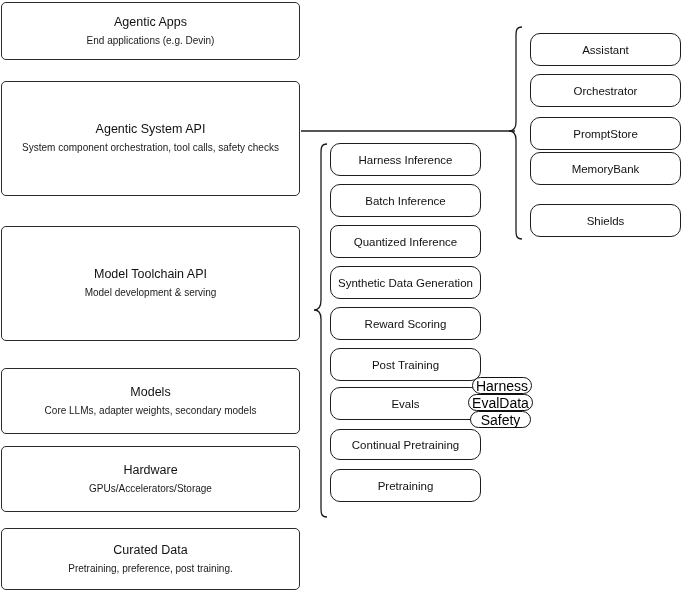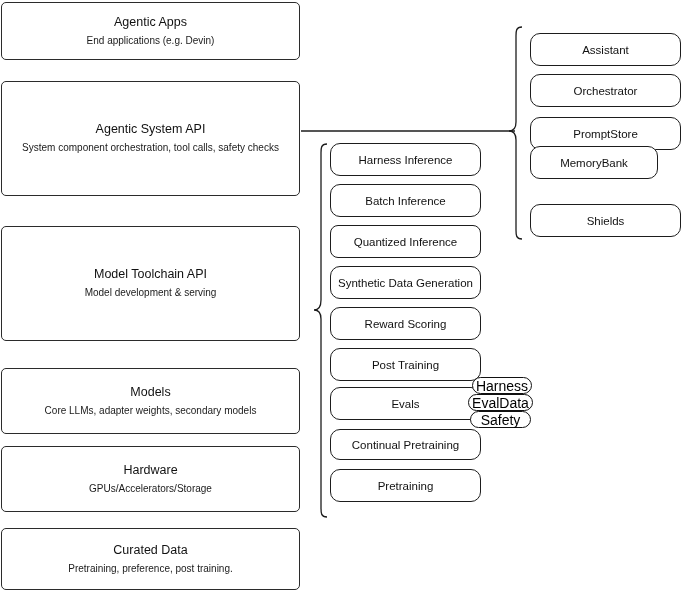--- a/index.html
+++ b/index.html
@@ -186,20 +186,20 @@
 
   <div class="item" style="left:530px; top:33px; width:151px; height:33px;">
     <span>Assistant</span>
   </div>
   <div class="item" style="left:530px; top:74px; width:151px; height:33px;">
     <span>Orchestrator</span>
   </div>
   <div class="item" style="left:530px; top:117px; width:151px; height:33px;">
     <span>PromptStore</span>
   </div>
-  <div class="item" style="left:530px; top:146px; width:128px; height:33px;">
+  <div class="item" style="left:530px; top:152px; width:151px; height:33px;">
     <span>MemoryBank</span>
   </div>
   <div class="item" style="left:530px; top:204px; width:151px; height:33px;">
     <span>Shields</span>
   </div>
 
 </div>
 
 </body></html>

